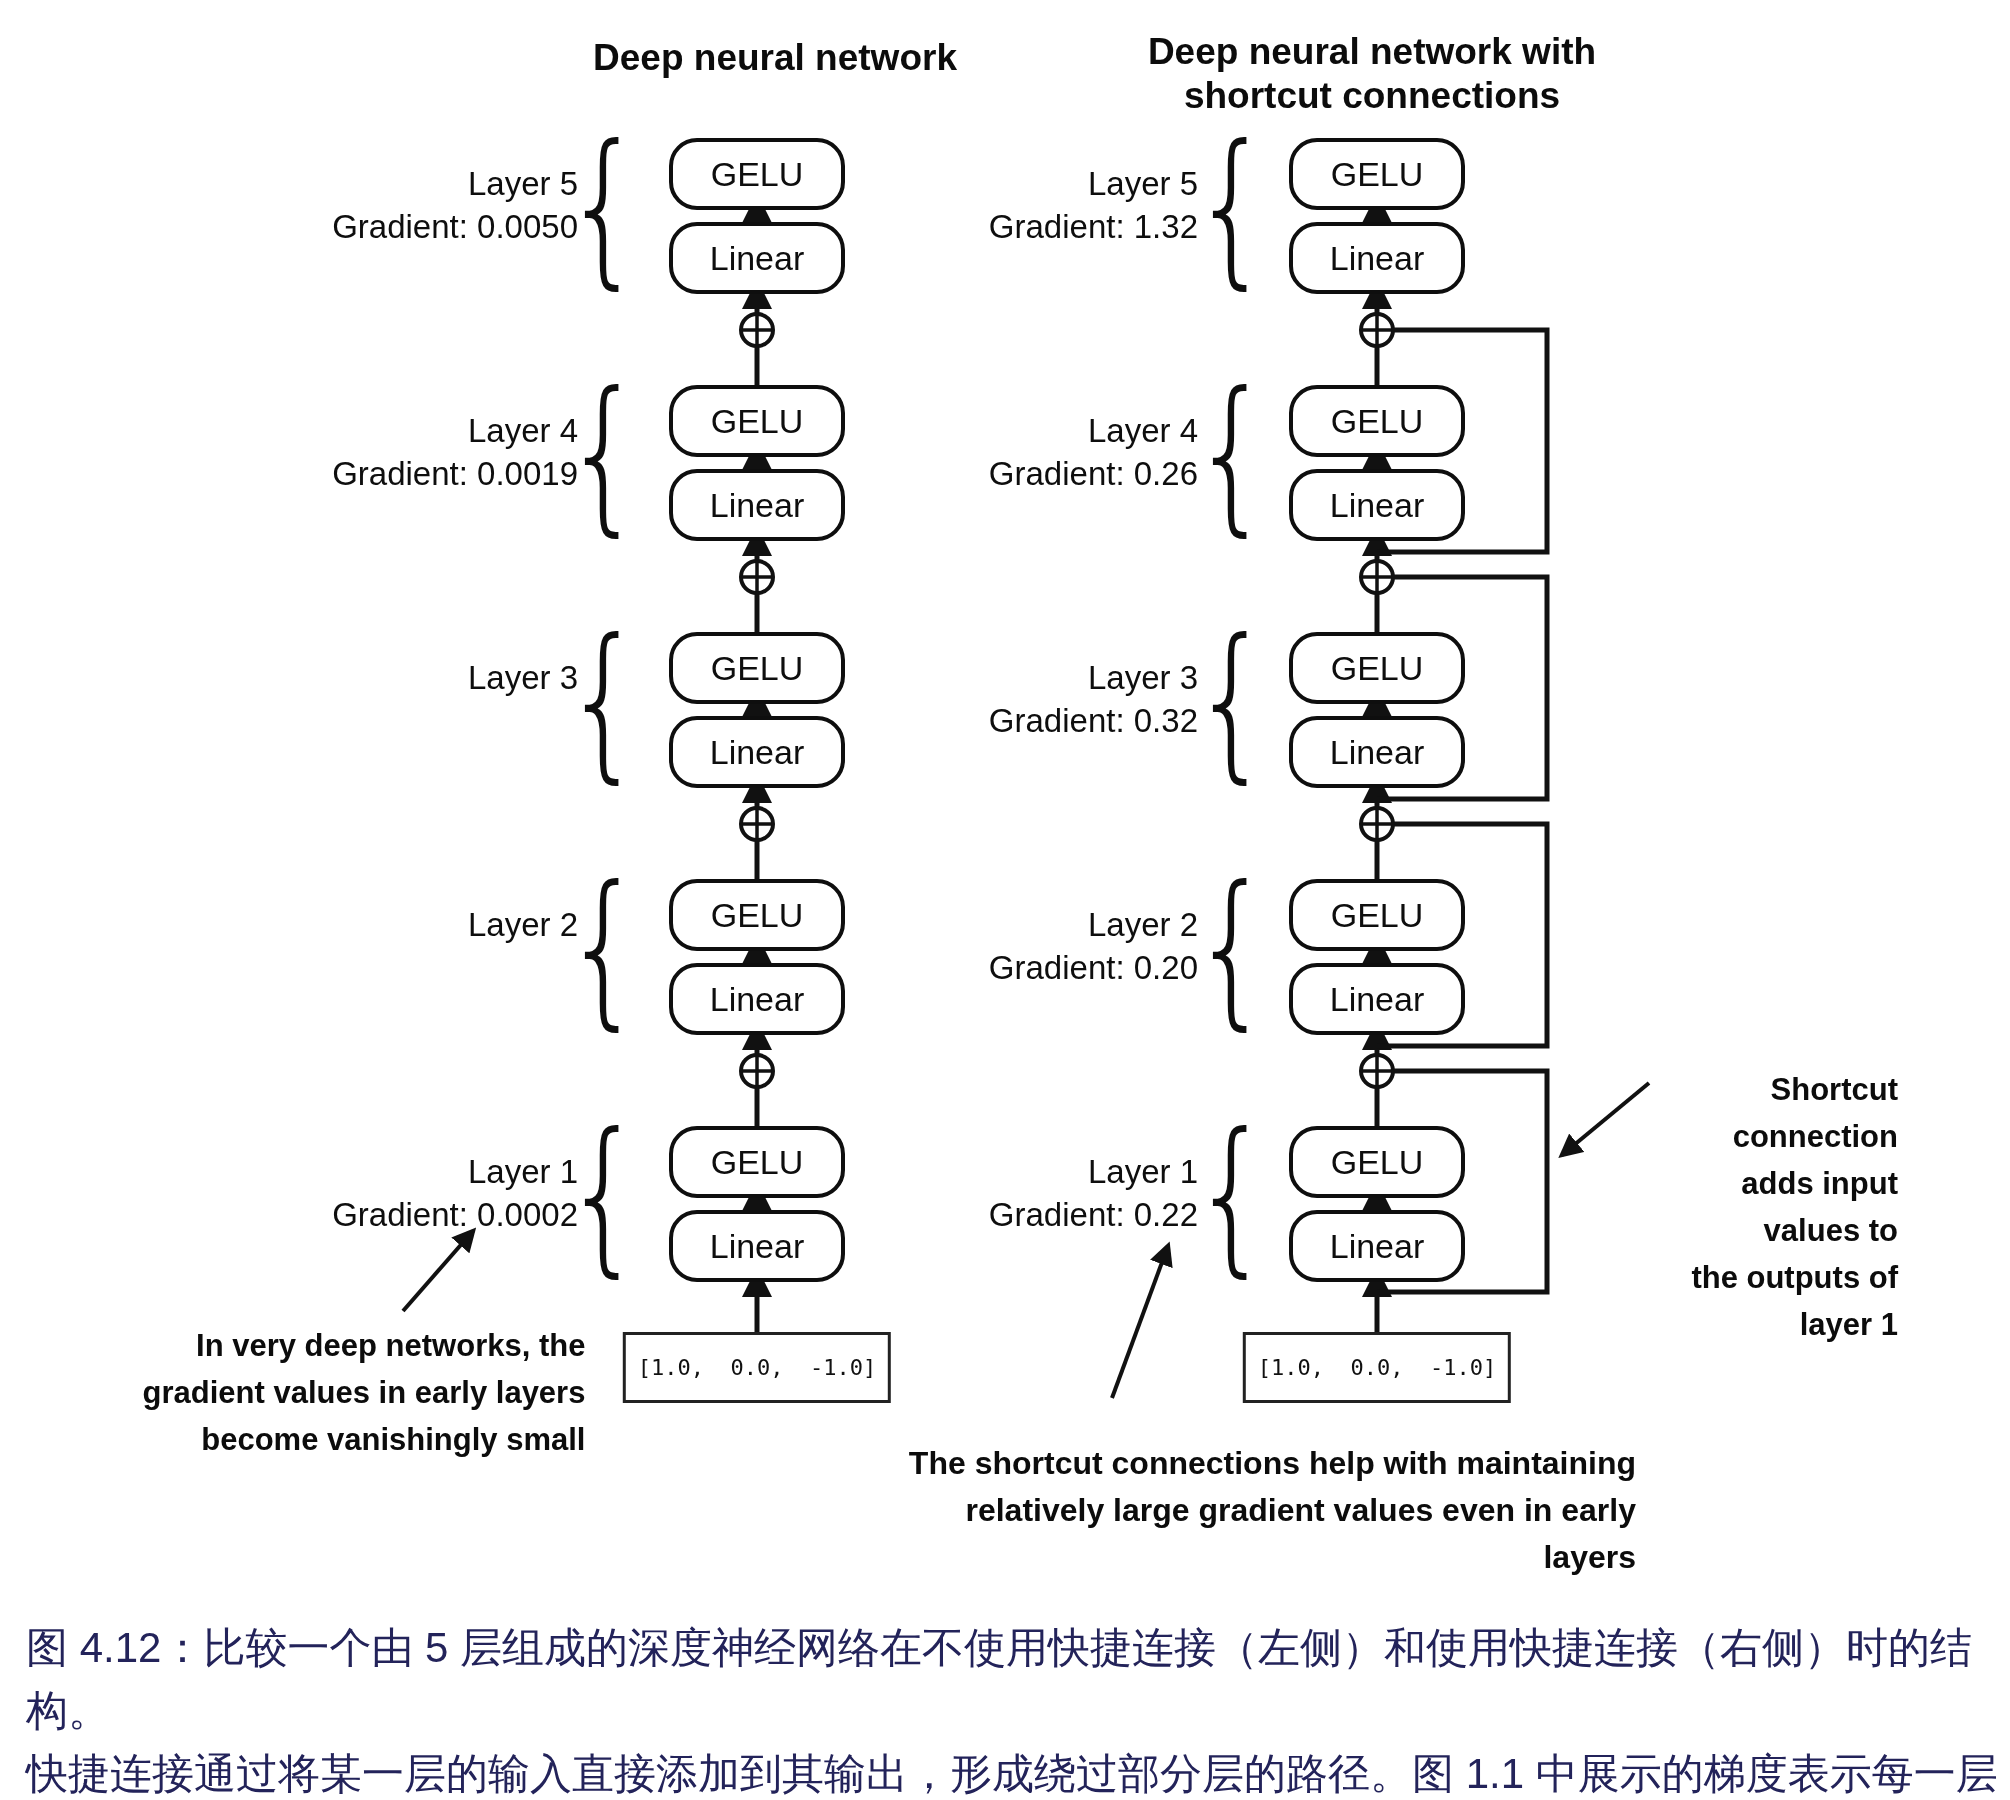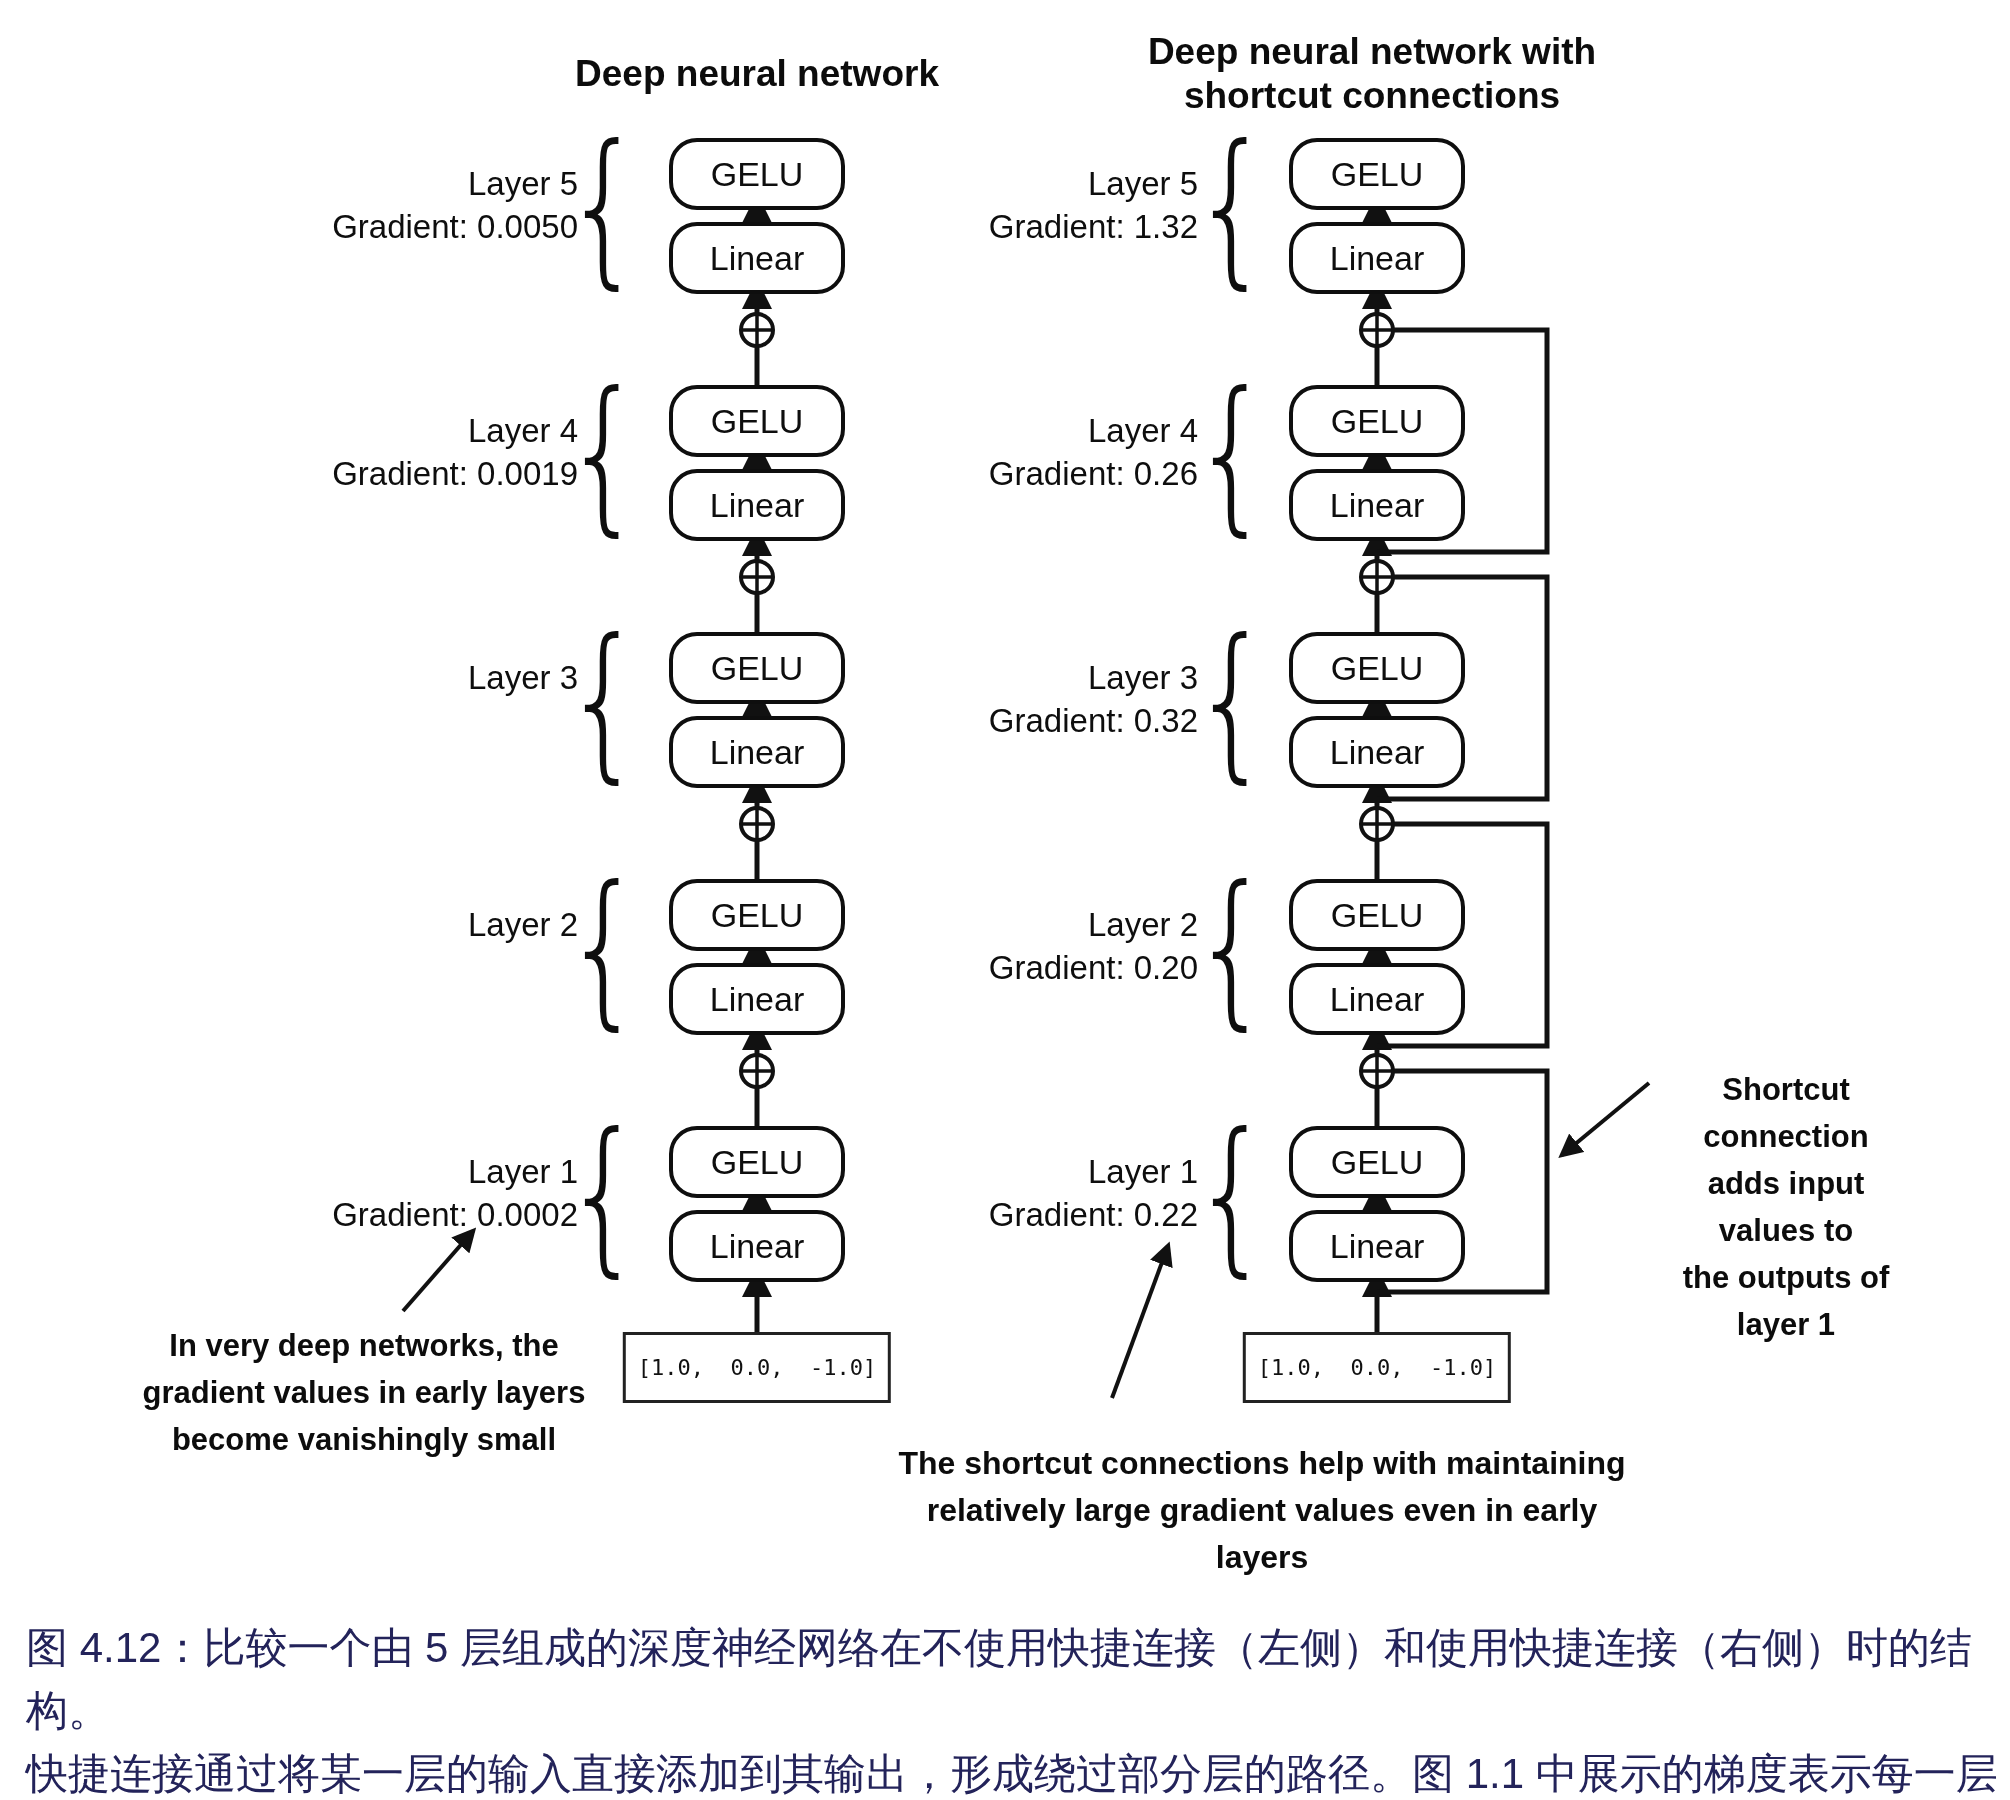--- a/index.html
+++ b/index.html
@@ -29,21 +29,21 @@
     font-family:"DejaVu Sans", sans-serif; font-size:160px; font-weight:300;
     color:#0e0e0e; transform:scale(0.8,1.05); line-height:1;
   }
   .input-box {
     position:absolute; transform:translateX(-50%);
     border:3px solid #222; background:#fff; padding:20px 12px;
     font-family:"DejaVu Sans Mono","Liberation Mono",monospace;
     font-size:22px; color:#111; white-space:pre;
   }
   .annotation {
-    position:absolute; transform:translateX(-50%); text-align:center;
+    position:absolute; transform:translateX(-50%); text-align:right;
     font-weight:bold; font-size:31px; line-height:47px; color:#0c0c0c;
     white-space:pre-line;
   }
   .annotation.big { font-size:32px; }
   .caption {
     position:absolute; left:26px; top:1616px; width:1975px;
     font-size:42px; line-height:63px; white-space:pre-line; color:#23235a;
   }
 </style>
 </head>
@@ -122,21 +122,21 @@
       </g>
     </g>
 
     <g stroke="#111" stroke-width="4">
       <line x1="403" y1="1311" x2="473" y2="1231" marker-end="url(#arr)"></line>
       <line x1="1112" y1="1398" x2="1168" y2="1246" marker-end="url(#arr)"></line>
       <line x1="1649" y1="1083" x2="1562" y2="1155" marker-end="url(#arr)"></line>
     </g>
   </svg>
 
-  <div class="diagram-title" style="left:757px; top:36px;margin-top:16px;">Deep neural network</div>
+  <div class="diagram-title" style="left:775px; top:36px;">Deep neural network</div>
   <div class="diagram-title" style="left:1372px; top:30px;">Deep neural network with
 shortcut connections</div>
 
   <div class="layer-label" style="left:218px; top:162px;">
     <div>Layer 5</div>
     <div>Gradient: 0.0050</div>
   </div>
   <div class="layer-label" style="left:218px; top:409px;">
     <div>Layer 4</div>
     <div>Gradient: 0.0019</div>

